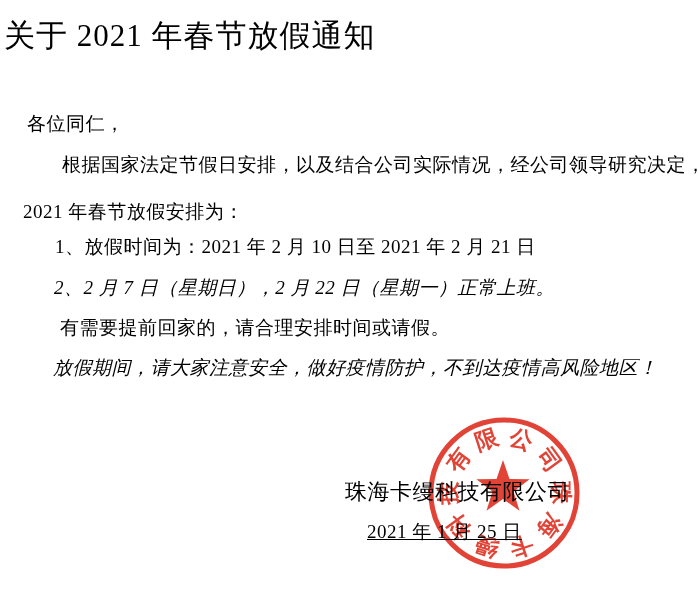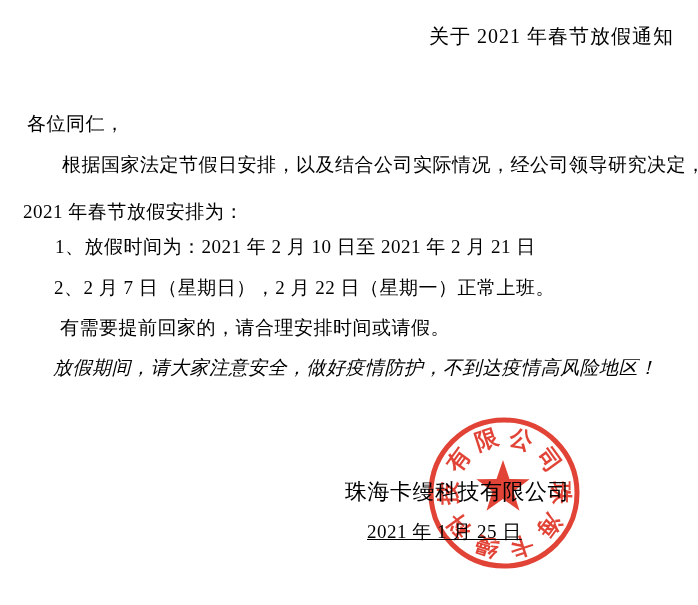--- a/index.html
+++ b/index.html
@@ -22,30 +22,30 @@
   }
   .line{
     position:absolute;
     white-space:nowrap;
     font-size:19px;
     line-height:20px;
     letter-spacing:0.5px;
     color:var(--text-color);
   }
   .title{
-    top:23px;left:12px;width:662px;
-    font-size:20px;line-height:26px;
-    text-align:right;
+    top:23px;left:4px;width:662px;
+    font-size:31px;line-height:26px;
+    text-align:left;
     letter-spacing:1px;
   }
   .salutation{top:114px;left:27px;}
   .p1{top:155px;left:62px;}
   .p2{top:196px;left:23px;margin-top:6px;}
   .p3{top:237px;left:55px;}
-  .p4{top:278px;left:54px;}
+  .p4{top:278px;left:54px;font-style:italic;}
   .p5{top:318px;left:60px;}
   .p6{top:358px;left:53px;font-style:italic;}
   .company{top:482px;left:345px;font-size:22px;line-height:19px;}
   .date{top:522px;left:367px;text-decoration:underline;}
   .seal{
     position:absolute;
     left:424px;top:412px;
     width:162px;height:162px;
     opacity:0.88;
     mix-blend-mode:multiply;

